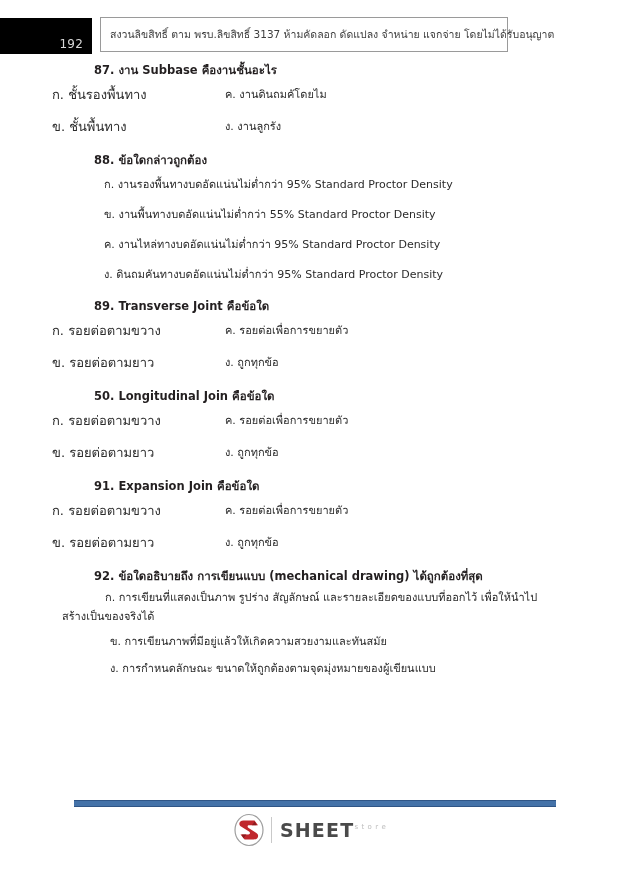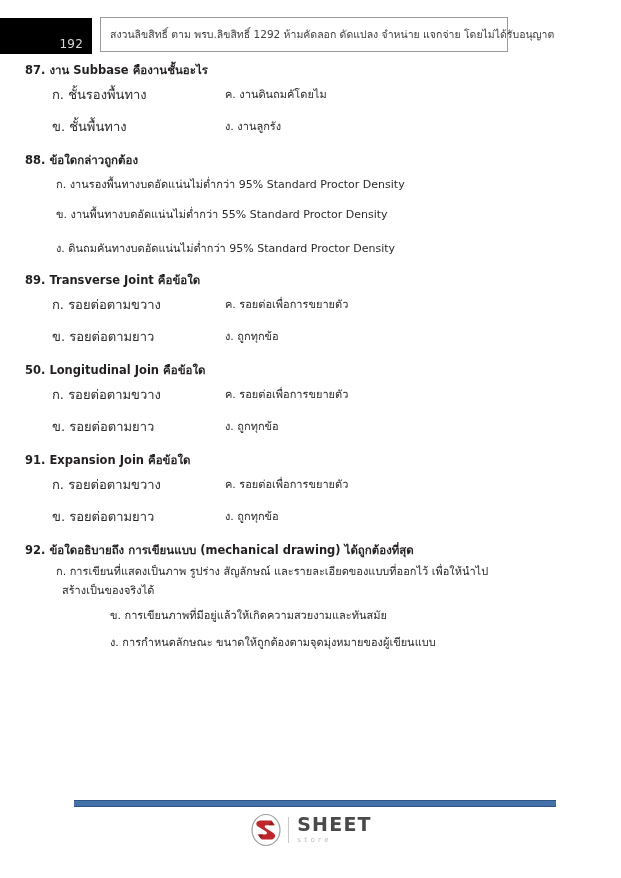--- a/index.html
+++ b/index.html
@@ -70,21 +70,21 @@
   }
   .question-block {
     margin: 0;
     padding: 0;
   }
   .q-title {
     font-size: 11.5px;
     font-weight: bold;
     color: #231f20;
     margin: 0 0 2px 0;
-    padding-left: 25px;
+    padding-left: 94px;
     line-height: 20px;
     white-space: nowrap;
   }
   .options {
     margin: 0;
     padding: 0;
     position: relative;
   }
   
   .opt-row {
@@ -100,29 +100,29 @@
     color: #2b2b2b;
     white-space: nowrap;
   }
   .opt-col-b {
     font-size: 11px;
     color: #2b2b2b;
     white-space: nowrap;
   }
   
   .opt-full {
-    padding-left: 56px;
+    padding-left: 104px;
     font-size: 11px;
     color: #2b2b2b;
     line-height: 26px;
     height: 26px;
     white-space: nowrap;
   }
   .opt-wrap {
-    padding-left: 56px;
+    padding-left: 105px;
     font-size: 11px;
     color: #2b2b2b;
     line-height: 19px;
     white-space: nowrap;
   }
   .opt-wrap-cont {
     padding-left: 62px;
     font-size: 11px;
     color: #2b2b2b;
     line-height: 19px;
@@ -176,21 +176,21 @@
     margin-right: 5px;
   }
   .logo-divider {
     width: 1px;
     height: 26px;
     background: #c9c9c9;
     margin-right: 8px;
   }
   .logo-words {
     display: flex;
-    flex-direction: column;
+    flex-direction: row;
     justify-content: center;
   }
   .logo-sheet {
     font-size: 19px;
     font-weight: bold;
     letter-spacing: 1.2px;
     color: #4a4a4a;
     line-height: 19px;
   }
   .logo-store {
@@ -202,21 +202,21 @@
   }
 </style>
 </head>
 <body>
 
 <div class="page-header">
   <div class="page-number-box">
     <span class="page-number-text">192</span>
   </div>
   <div class="copyright-box">
-    <span class="copyright-text">สงวนลิขสิทธิ์ ตาม พรบ.ลิขสิทธิ์ 1292 ห้ามคัดลอก ดัดแปลง จำหน่าย แจกจ่าย โดยไม่ได้รับอนุญาต</span>
+    <span class="copyright-text">สงวนลิขสิทธิ์ ตาม พรบ.ลิขสิทธิ์ 3137 ห้ามคัดลอก ดัดแปลง จำหน่าย แจกจ่าย โดยไม่ได้รับอนุญาต</span>
   </div>
 </div>
 
 <div class="content">
 
   <div class="question-block">
     <div class="q-title">87. งาน Subbase คืองานชั้นอะไร</div>
     <div class="options">
       <div class="opt-row">
         <span class="opt-col-a">ก. ชั้นรองพื้นทาง</span>
@@ -232,20 +232,21 @@
 
   <div class="sp-10"></div>
 
   <div class="question-block">
     <div class="q-title">88. ข้อใดกล่าวถูกต้อง</div>
     <div class="options">
       <div class="opt-full">ก. งานรองพื้นทางบดอัดแน่นไม่ต่ำกว่า 95% Standard Proctor Density</div>
       <div class="sp-4"></div>
       <div class="opt-full">ข. งานพื้นทางบดอัดแน่นไม่ต่ำกว่า 55% Standard   Proctor  Density</div>
       <div class="sp-4"></div>
+      <div class="opt-full">ค. งานไหล่ทางบดอัดแน่นไม่ต่ำกว่า 95% Standard   Proctor  Density</div>
       <div class="sp-4"></div>
       <div class="opt-full">ง.  ดินถมคันทางบดอัดแน่นไม่ต่ำกว่า 95% Standard   Proctor  Density</div>
     </div>
   </div>
 
   <div class="sp-8"></div>
 
   <div class="question-block">
     <div class="q-title">89. Transverse Joint คือข้อใด</div>
     <div class="options">

